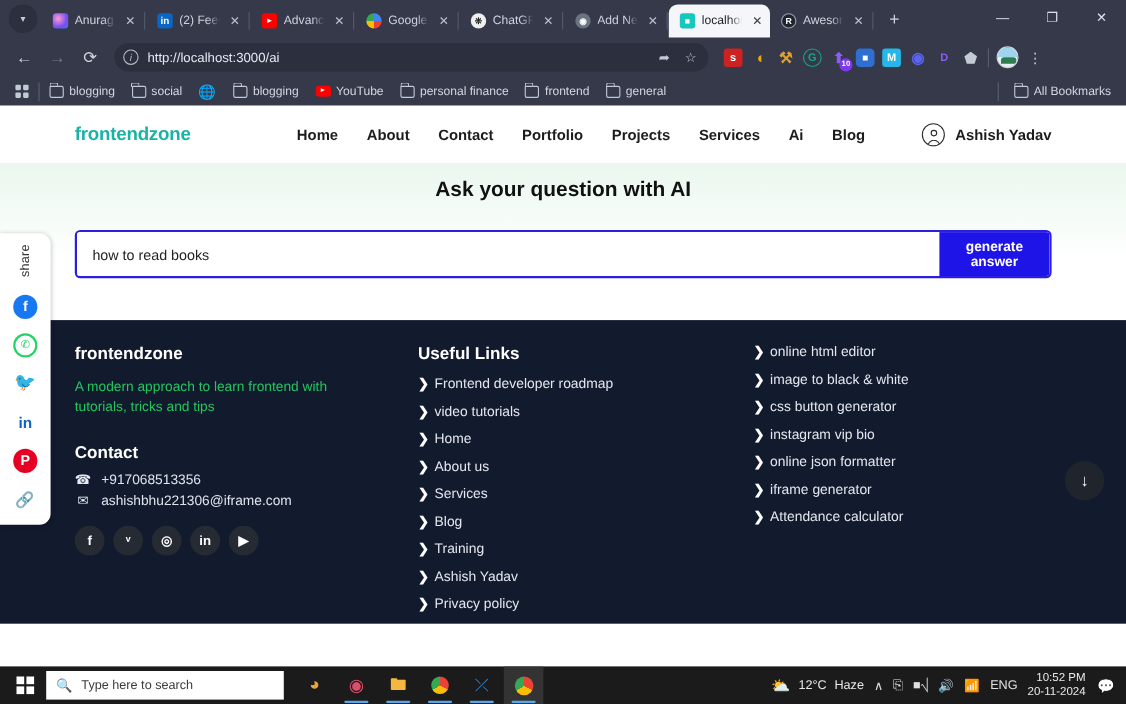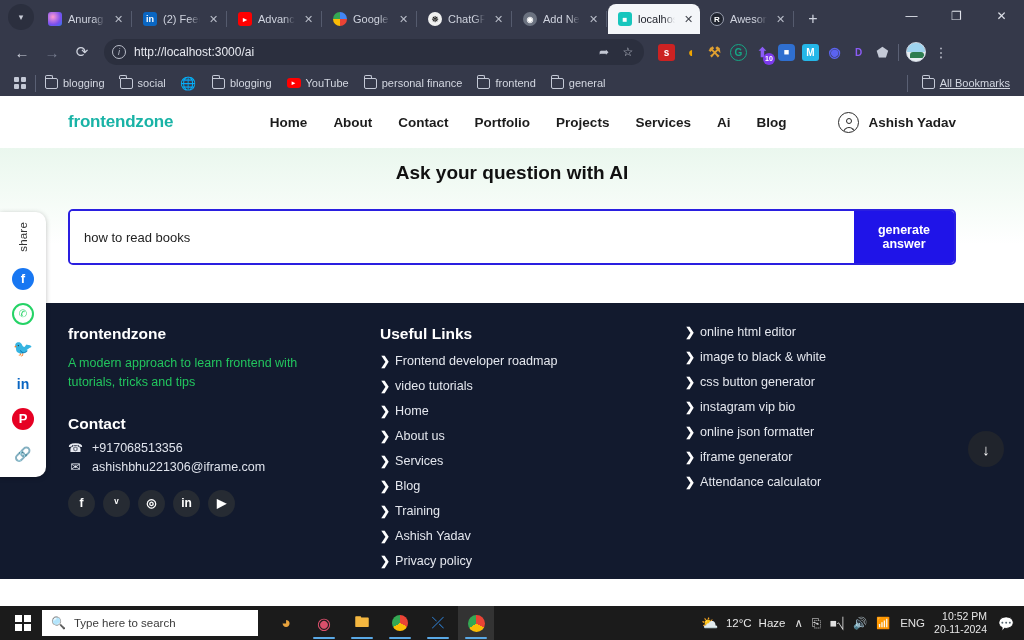--- a/index.html
+++ b/index.html
@@ -107,21 +107,21 @@
   .folder-ic {
     width: 13px; height: 11px; flex: none; border: 1.2px solid #c4c9d6;
     border-radius: 1px 2px 2px 2px; position: relative;
   }
   .folder-ic:before {
     content:""; position:absolute; top:-3.4px; left:-1.2px; width:6px; height:3px;
     border:1.2px solid #c4c9d6; border-bottom: none; border-radius: 2px 2px 0 0;
   }
   .grid-ic { display:grid; grid-template-columns: 5px 5px; grid-template-rows: 5px 5px; gap:2px; flex:none; }
   .grid-ic i { background:#c4c9d6; border-radius:1px; }
-  .bm-right { margin-left: auto; display:flex; align-items:center; gap:8px;text-decoration:underline; }
+  .bm-right { margin-left: auto; display:flex; align-items:center; gap:8px; }
 
   
   .viewport { position: absolute; left: 0; right: 0; top: 96px; bottom: 34px; background: #fff; overflow: hidden; }
 
   .site-header {
     height: 52px; background: #fff; display: flex; align-items: center;
     padding: 0 68px; position: relative; z-index: 3;
   }
   .logo { color: #19b3a6; font-size: 17px; font-weight: bold; letter-spacing: -.2px; }
   .nav { margin-left: auto; display: flex; align-items: center; gap: 26px; }
@@ -133,21 +133,21 @@
   .user-ic .body { width:12px;height:6px;border-radius:6px 6px 0 0;border:1.5px solid #2b2b2b;border-bottom:none;margin-bottom:-1px;}
   .user-name { font-size: 13.5px; font-weight: bold; color: #1c1c1c; white-space: nowrap; }
 
   .hero {
     background: linear-gradient(180deg,#eaf7ee 0%, #f3fbf5 28%, #ffffff 62%);
     padding: 14px 68px 38px;
     position: relative;
   }
   .hero-title { text-align: center; font-size: 19px; font-weight: bold; color: #111; }
   .askrow {
-    margin-top: 25px; display: flex; height: 56px;
+    margin-top: 25px; display: flex; height: 44px;
     border: 2px solid #2a1fe0; border-radius: 5px; overflow: hidden; background: #fff;
   }
   .askrow input {
     flex: 1 1 auto; border: none; outline: none; padding: 0 14px;
     font-family: "Liberation Sans", sans-serif; font-size: 13px; color: #222; background: #fff;
   }
   .askbtn {
     flex: 0 0 100px; background: #1f14e8; color: #fff; border: none;
     font-family: "Liberation Sans", sans-serif; font-size: 12.5px; font-weight: bold;
     line-height: 1.15; cursor: pointer; padding: 0 6px;

